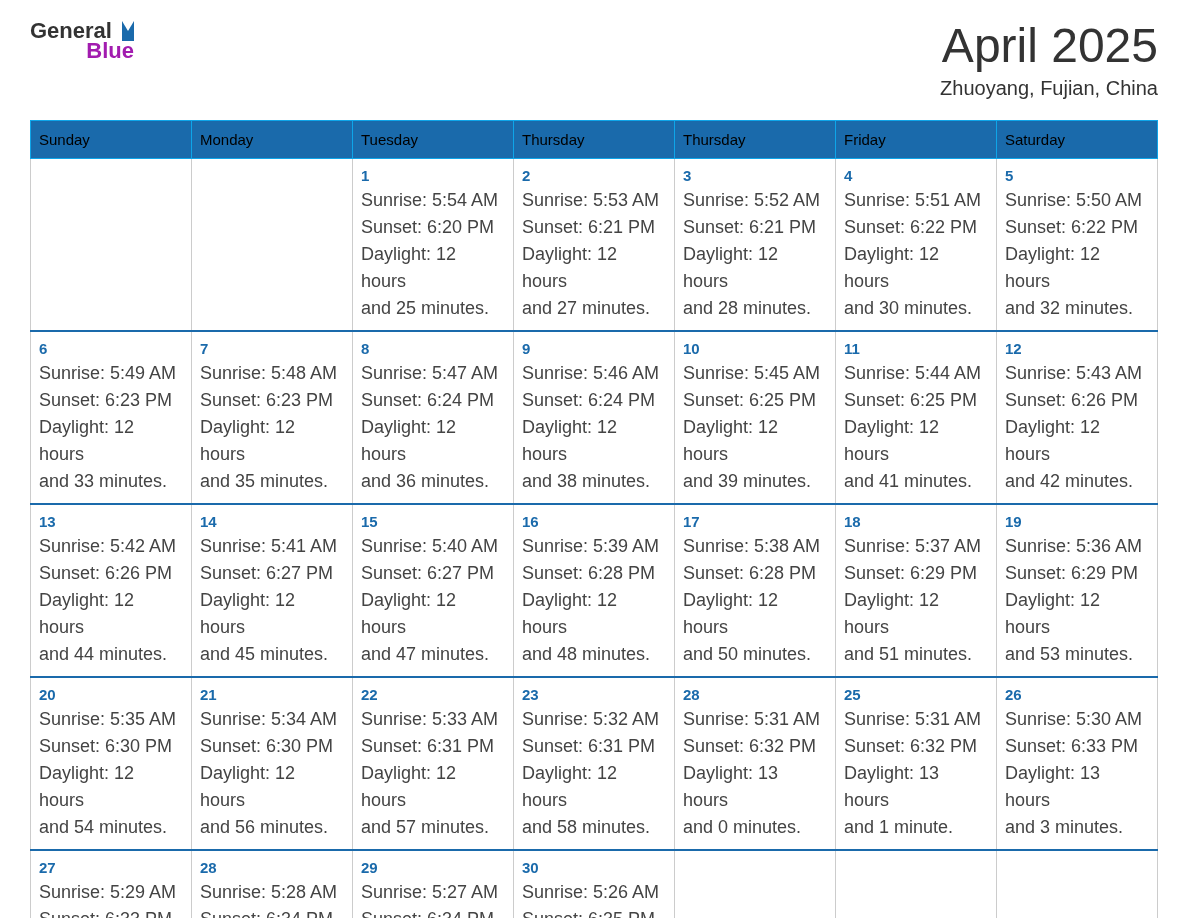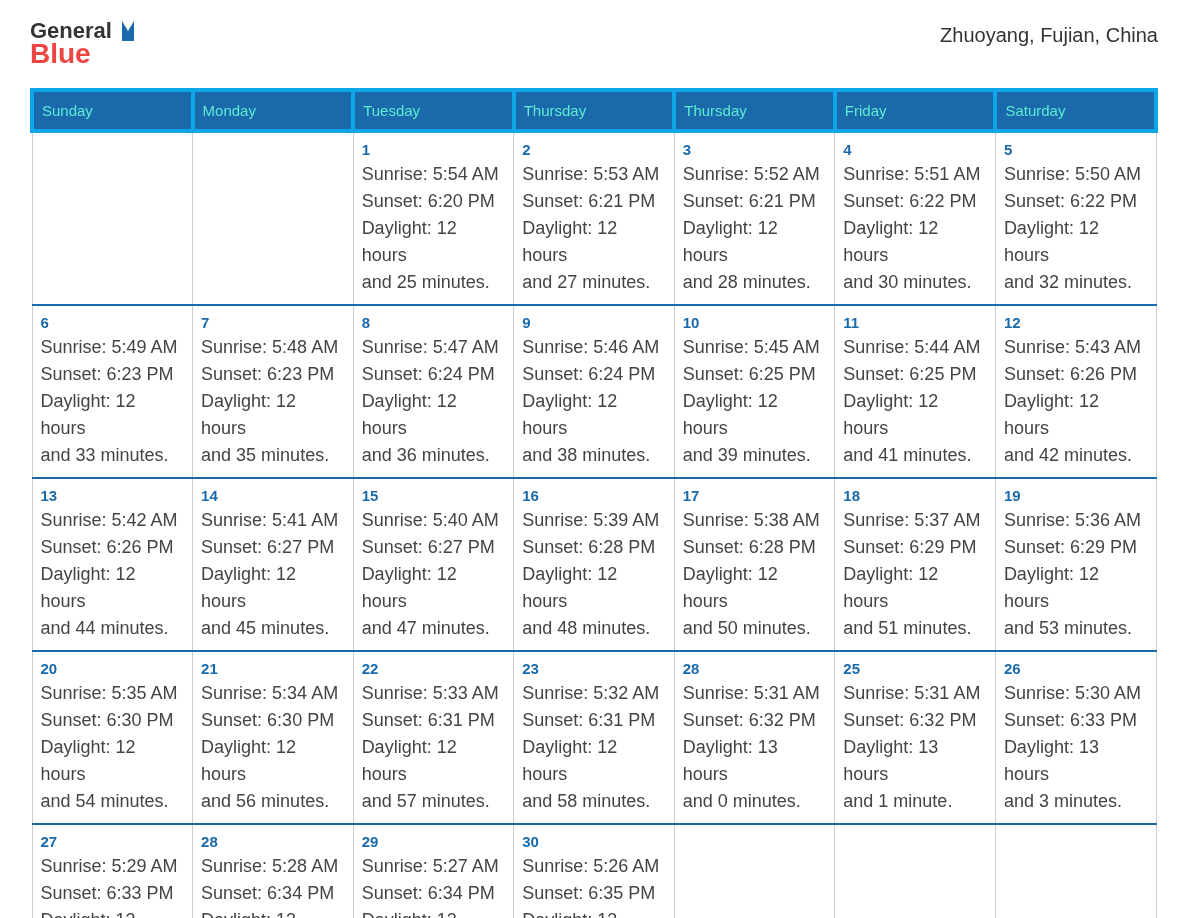--- a/index.html
+++ b/index.html
@@ -20,23 +20,24 @@
       display: flex;
       align-items: center;
       gap: 4px;
     }
     .logo-text-general {
       font-size: 22px;
       font-weight: bold;
       color: #333;
     }
     .logo-text-blue {
-      font-size: 28px;
+      font-size: 22px;
       font-weight: bold;
-      color: #ef4444;
+      color: #a21caf;
+      text-align: right;
     }
     .title-block {
       text-align: right;
     }
     .month-year {
       font-size: 48px;
       font-weight: normal;
       color: #333;
       line-height: 1.1;
     }
@@ -45,26 +46,26 @@
       color: #333;
       margin-top: 4px;
     }
     table {
       width: 100%;
       border-collapse: collapse;
       table-layout: fixed;
     }
     thead tr th {
       background-color: #1a6aab;
-      color: #5eead4;
+      color: #000000;
       padding: 10px 8px;
       text-align: left;
       font-size: 15px;
       font-weight: normal;
-      border: 4px solid #0ea5e9;
+      border: 1px solid #0ea5e9;
     }
     tbody tr td {
       vertical-align: top;
       padding: 8px;
       border: 1px solid #ccc;
       font-size: 13px;
       color: #444;
       height: 100px;
     }
     tbody tr {
@@ -96,20 +97,21 @@
         <span class="logo-text-general">General</span>
         <div style="position:relative; margin-left:2px;">
           <div style="width:0;height:0;border-left:12px solid transparent;border-right:0px solid transparent;border-bottom:20px solid #1a6aab;position:relative;"></div>
           <div style="width:0;height:0;border-left:0px solid transparent;border-right:12px solid transparent;border-bottom:20px solid #1a6aab;position:relative;margin-top:-20px;"></div>
         </div>
       </div>
       <span class="logo-text-blue" style="margin-top:-2px;">Blue</span>
     </div>
   </div>
   <div class="title-block">
+    <div class="month-year">April 2025</div>
     <div class="location">Zhuoyang, Fujian, China</div>
   </div>
 </div>
 
 <table>
   <thead>
     <tr>
     <th>Sunday</th>
         <th>Monday</th>
         <th>Tuesday</th>

